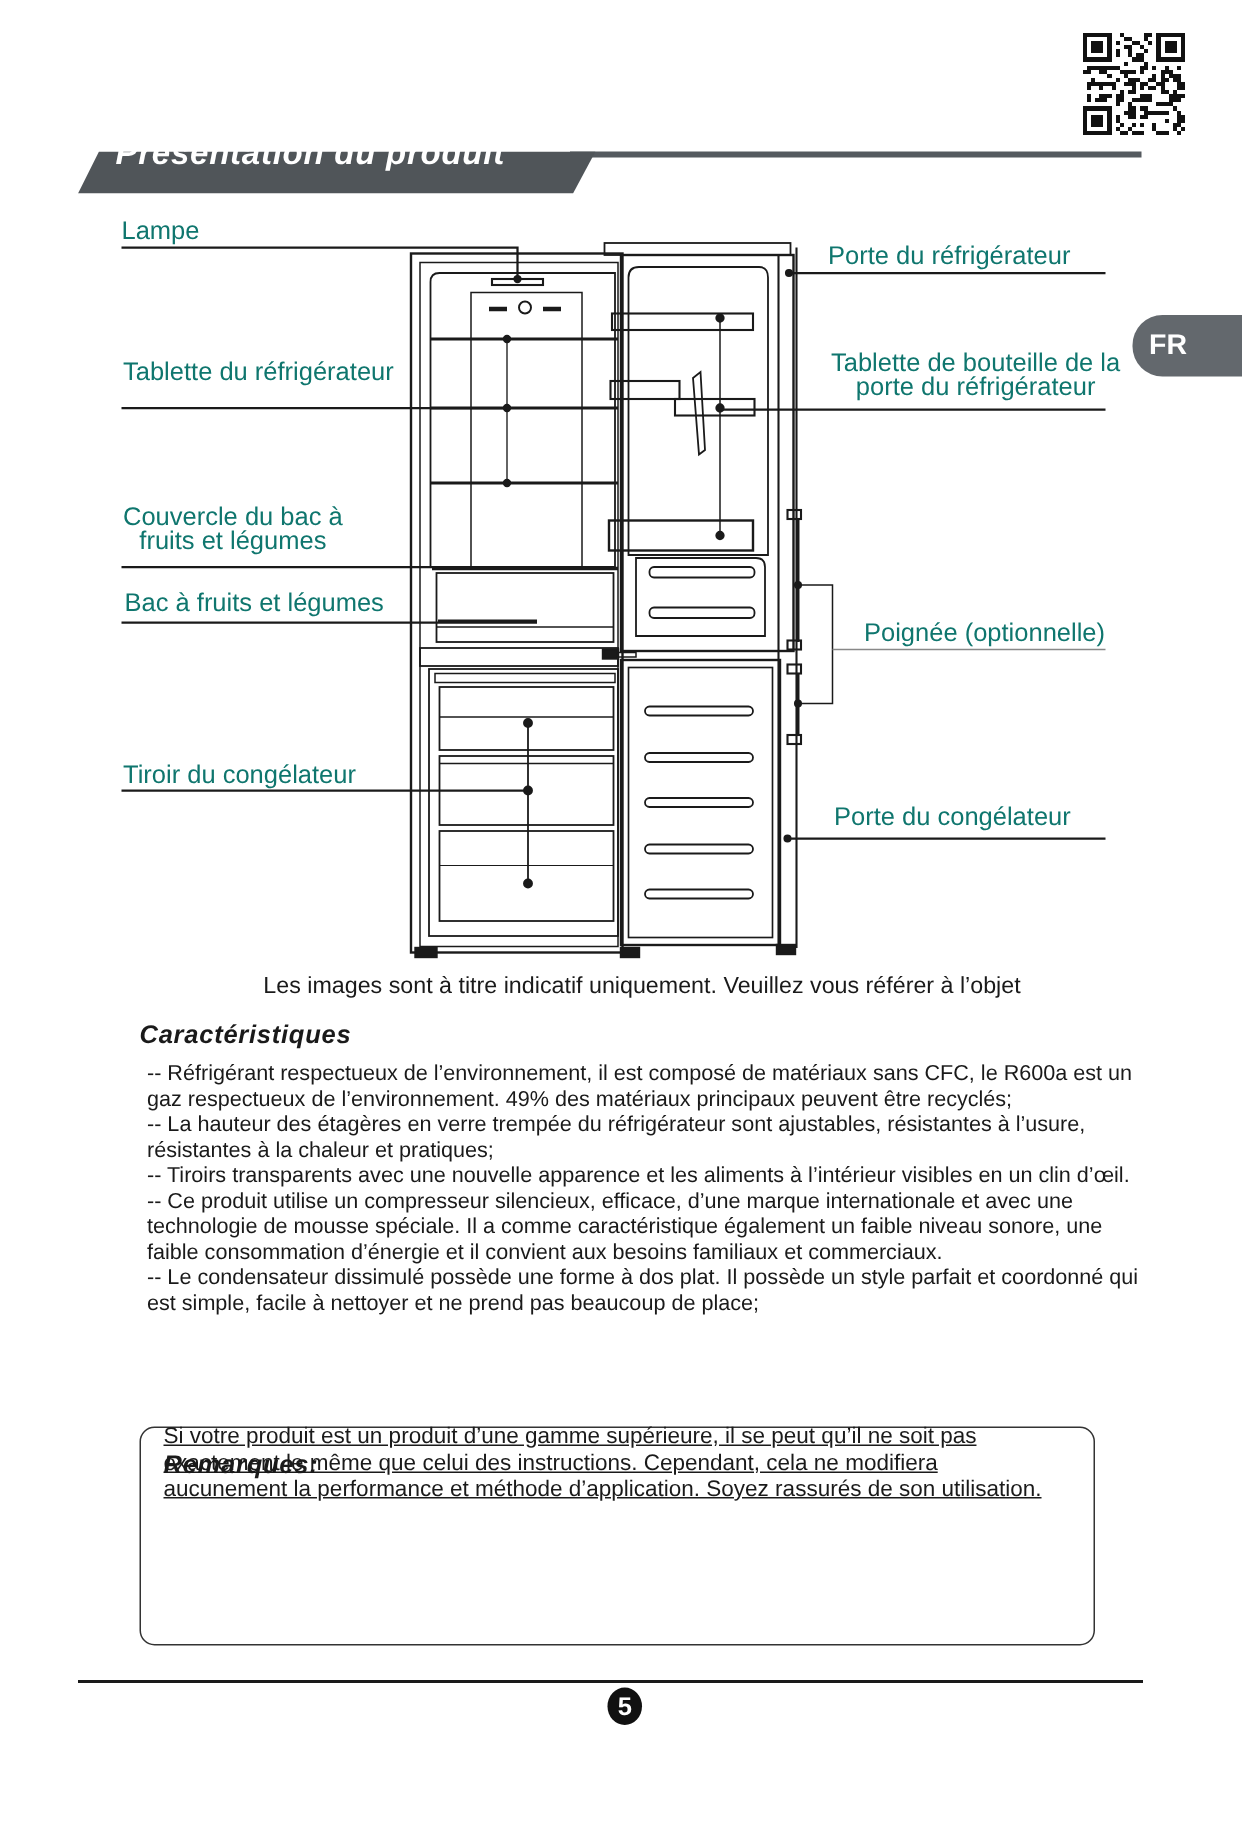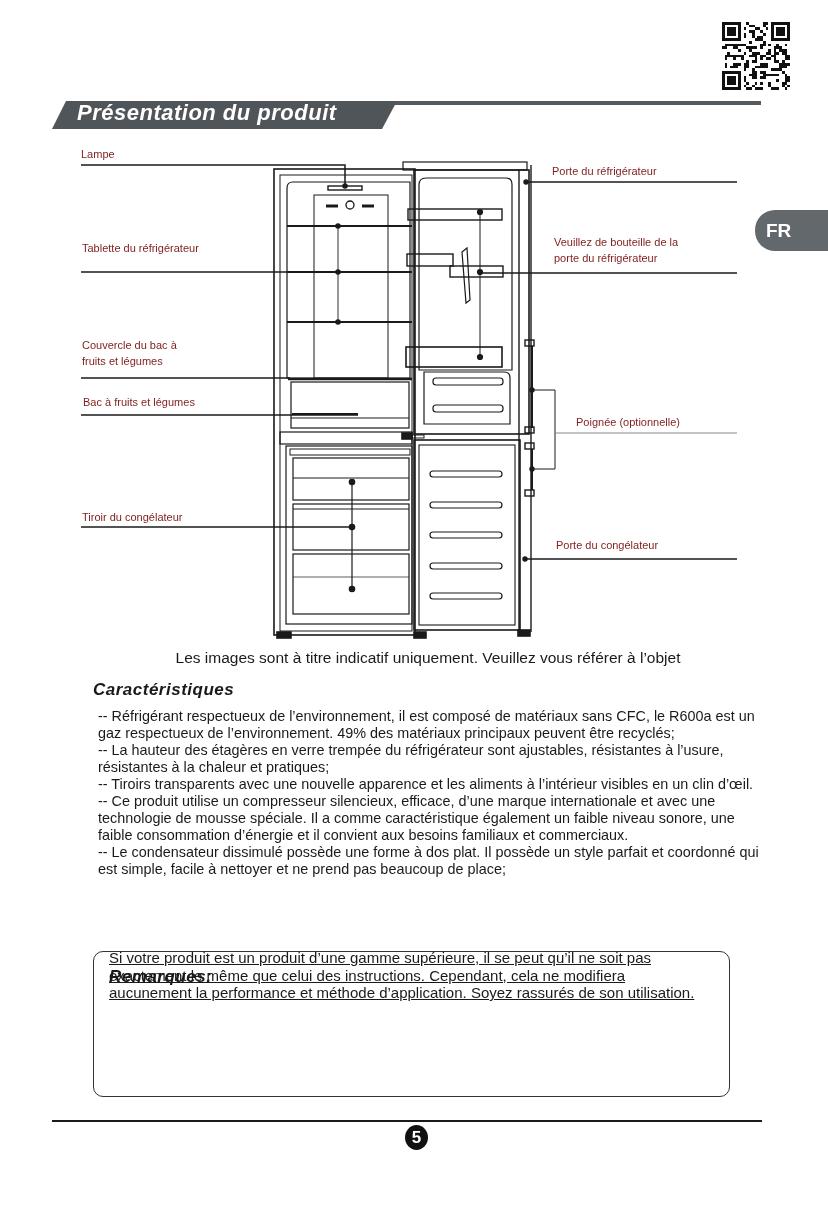--- a/index.html
+++ b/index.html
@@ -6,30 +6,30 @@
   body { width: 828px; height: 1225px; position: relative; overflow: hidden;
          font-family: "Liberation Sans", "DejaVu Sans", sans-serif; color: #1a1a1a; }
   .abs { position: absolute; }
 
   
   #qr { left: 722px; top: 22px; width: 68px; height: 68px; }
 
   
   #banner-line { left: 380px; top: 101px; width: 381px; height: 4px; background: #555a5f; }
   #banner { left: 52px; top: 101px; width: 345px; height: 28px; }
-  #banner-text { left: 77px; top: 98px; height: 16px; line-height: 29px; font-size: 22px;
+  #banner-text { left: 77px; top: 87px; height: 16px; line-height: 29px; font-size: 22px;
                  font-weight: bold; font-style: italic; color: #ffffff; letter-spacing: 0.5px; white-space: nowrap; }
 
   
   #lang-tab { left: 755px; top: 210px; width: 73px; height: 41px; background: #63686d;
               border-radius: 20px 0 0 20px; }
   #lang-text { left: 766px; top: 210px; line-height: 41px; font-size: 19px; font-weight: bold;
                color: #ffffff; }
 
-  .callout { font-size: 11px; line-height: 16px; color: #7f1d1d; white-space: nowrap; }
+  .callout { font-size: 17px; line-height: 16px; color: #0f766e; white-space: nowrap; text-align: center; }
 
   #diagram { left: 0; top: 0; width: 828px; height: 650px; pointer-events: none; }
 
   #disclaimer { left: 0; top: 648px; width: 856px; text-align: center; font-size: 15.5px; line-height: 20px; }
 
   #feat-heading { left: 93px; top: 680px; font-size: 17px; font-weight: bold; font-style: italic; letter-spacing: 0.5px; }
   #features { left: 98px; top: 708px; width: 668px; font-size: 14.4px; line-height: 17px; }
   #features p { margin: 0; }
 
   #remarks-box { left: 93px; top: 951px; width: 635px; height: 144px; border: 1.5px solid #333;
@@ -360,21 +360,21 @@
 </svg>
 
 <div class="abs callout" style="left:81px;top:146px;">Lampe</div>
 <div class="abs callout" style="left:82px;top:240px;">Tablette du réfrigérateur</div>
 <div class="abs callout" style="left:82px;top:337px;white-space:pre;">Couvercle du bac à
 fruits et légumes</div>
 <div class="abs callout" style="left:83px;top:394px;">Bac à fruits et légumes</div>
 <div class="abs callout" style="left:82px;top:509px;">Tiroir du congélateur</div>
 
 <div class="abs callout" style="left:552px;top:163px;">Porte du réfrigérateur</div>
-<div class="abs callout" style="left:554px;top:234px;white-space:pre;">Veuillez de bouteille de la
+<div class="abs callout" style="left:554px;top:234px;white-space:pre;">Tablette de bouteille de la
 porte du réfrigérateur</div>
 <div class="abs callout" style="left:576px;top:414px;">Poignée (optionnelle)</div>
 <div class="abs callout" style="left:556px;top:537px;">Porte du congélateur</div>
 
 <div id="disclaimer" class="abs">Les images sont à titre indicatif uniquement. Veuillez vous référer à l’objet</div>
 
 <div id="feat-heading" class="abs">Caractéristiques</div>
 <div id="features" class="abs">
   <p>-- Réfrigérant respectueux de l’environnement, il est composé de matériaux sans CFC, le R600a est un gaz respectueux de l’environnement. 49% des matériaux principaux peuvent être recyclés;</p>
   <p>-- La hauteur des étagères en verre trempée du réfrigérateur sont ajustables,  résistantes à l’usure, résistantes à la chaleur et pratiques;</p>

